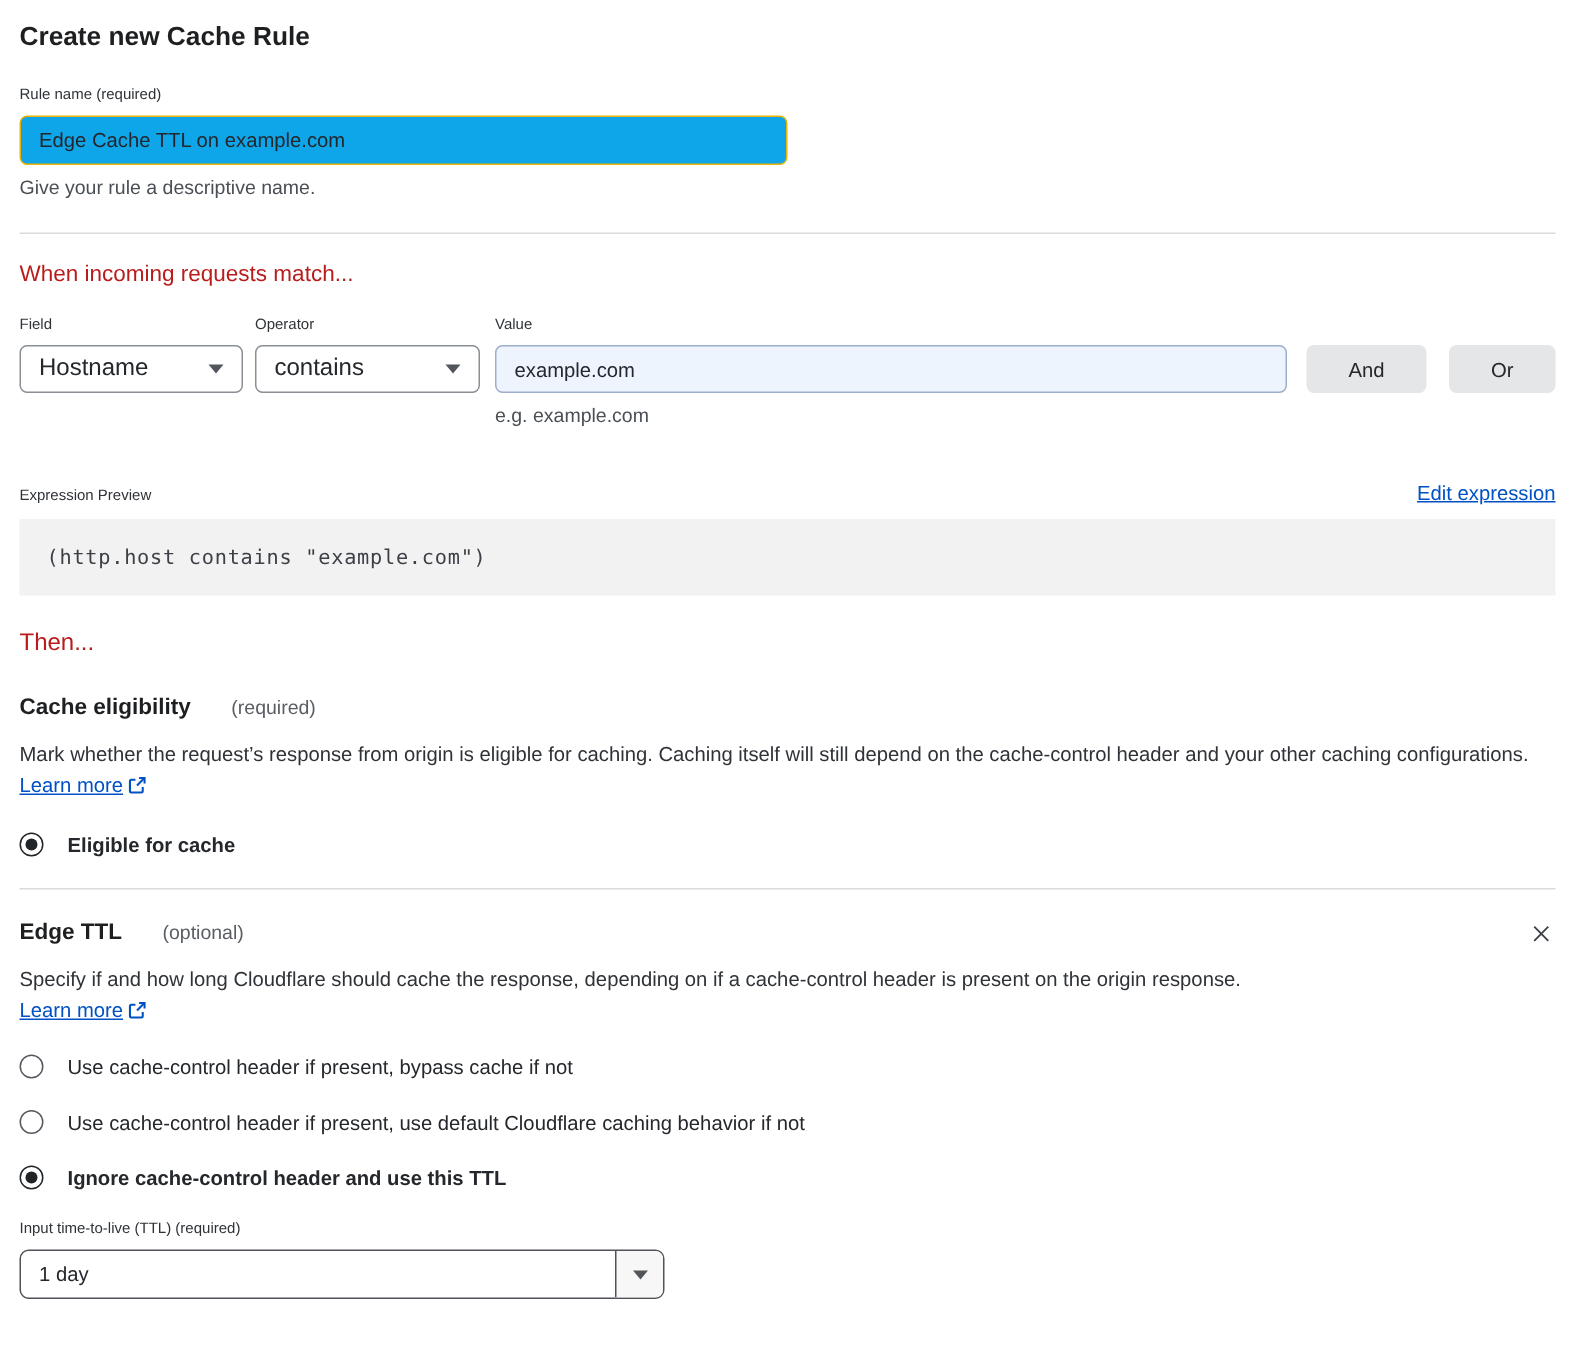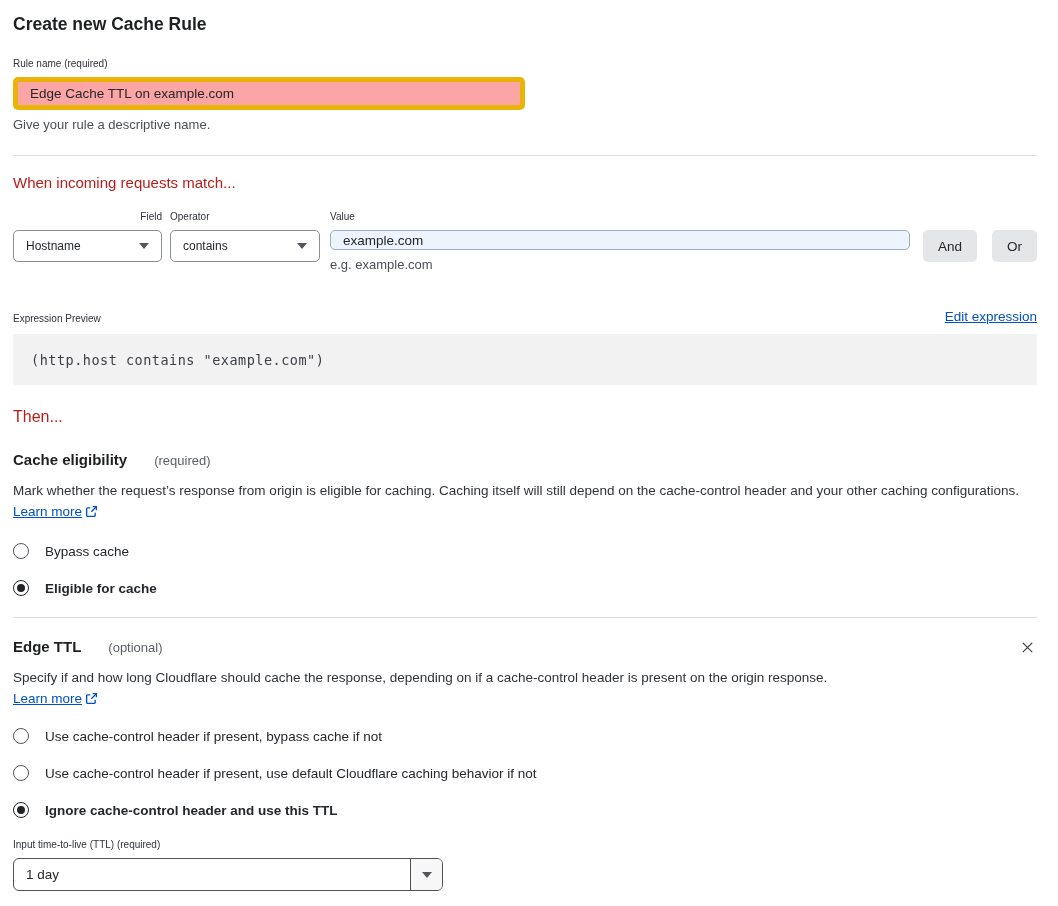--- a/index.html
+++ b/index.html
@@ -21,81 +21,81 @@
     margin-bottom: 23px;
   }
 
   .field-label { font-size: 10px; color: #2f3338; margin-bottom: 8px; }
 
   .text-input {
     font-family: "Liberation Sans", "DejaVu Sans", sans-serif;
     font-size: 13.5px;
     color: #24272b;
     height: 33px;
-    border: 5px solid #eab308;
+    border: 1px solid #eab308;
     border-radius: 5px;
     padding: 0 12px;
-    background: #fca5a5;
+    background: #0ea5e9;
     outline: none;
     display: block;
   }
   .rule-name-input { width: 512px; margin-bottom: 7px; }
   .help-text { font-size: 13px; color: #4a4f55; }
   .rule-name-help { margin-bottom: 23px; }
 
   .divider { border: none; border-top: 1px solid #d9dbde; margin: 0; }
 
   .section-heading {
     font-size: 15px;
     font-weight: 400;
     color: #b91c1c;
   }
   .match-heading { margin: 18px 0 20px; }
 
   .match-grid { display: flex; align-items: flex-start; }
-  .col-field { width: 149px; margin-right: 8px; text-align: right; }
+  .col-field { width: 149px; margin-right: 8px; }
   .col-operator { width: 150px; margin-right: 10px; }
   .col-value { flex: 1; }
 
   .select-box {
     height: 32px;
     border: 1px solid #8a8f96;
     border-radius: 5px;
     background: #fff;
     display: flex;
     align-items: center;
     justify-content: space-between;
     padding: 0 12px;
     cursor: pointer;
-    font-size: 12px;
+    font-size: 16px;
     color: #24272b;
   }
   .caret {
     width: 0; height: 0;
     border-left: 5px solid transparent;
     border-right: 5px solid transparent;
     border-top: 6px solid #52565c;
   }
   .value-input {
     width: 100%;
-    height: 20px;
+    height: 32px;
     background: #eef4fe;
     border: 1px solid #9caec9;
   }
   .value-help { margin-top: 7px; }
   .andor { display: flex; margin-left: 13px; padding-top: 19px; }
   .andor-btn {
     font-family: "Liberation Sans", "DejaVu Sans", sans-serif;
     font-size: 13.5px;
     color: #24272b;
     background: #e5e6e7;
     border: none;
     border-radius: 5px;
     height: 32px;
-    padding: 0 15px;
+    padding: 0 28px;
     cursor: pointer;
   }
   .andor-btn + .andor-btn { margin-left: 15px; }
 
   .expr-row {
     display: flex;
     justify-content: space-between;
     align-items: flex-end;
     margin-top: 37px;
   }
@@ -255,24 +255,20 @@
     <span class="block-qualifier">(required)</span>
   </div>
   <p class="block-desc"><span>Mark whether the request’s response from origin is eligible for caching. Caching itself will still depend on the cache-control header and your other caching configurations.</span>
     <a class="link"><span>Learn more</span><svg class="ext-icon" width="13" height="13" viewBox="0 0 16 16" fill="none" stroke="#0051c3" stroke-width="1.7">
           <path d="M6.5 3.5H3.2A1.2 1.2 0 0 0 2 4.7v8.1A1.2 1.2 0 0 0 3.2 14h8.1a1.2 1.2 0 0 0 1.2-1.2V9.5"></path>
           <path d="M9.5 2H14v4.5"></path>
           <path d="M13.7 2.3L7.8 8.2"></path>
         </svg></a>
   </p>
   <div class="radio-group">
-    <label class="radio-row">
-      <span class="radio"></span>
-      <span class="radio-label">Bypass cache</span>
-    </label>
     <label class="radio-row checked">
       <span class="radio"></span>
       <span class="radio-label">Eligible for cache</span>
     </label>
   </div>
 
   <hr class="divider eligibility-divider">
 
   <div class="edge-header">
     <div class="block-title-row" style="margin-top:0">

